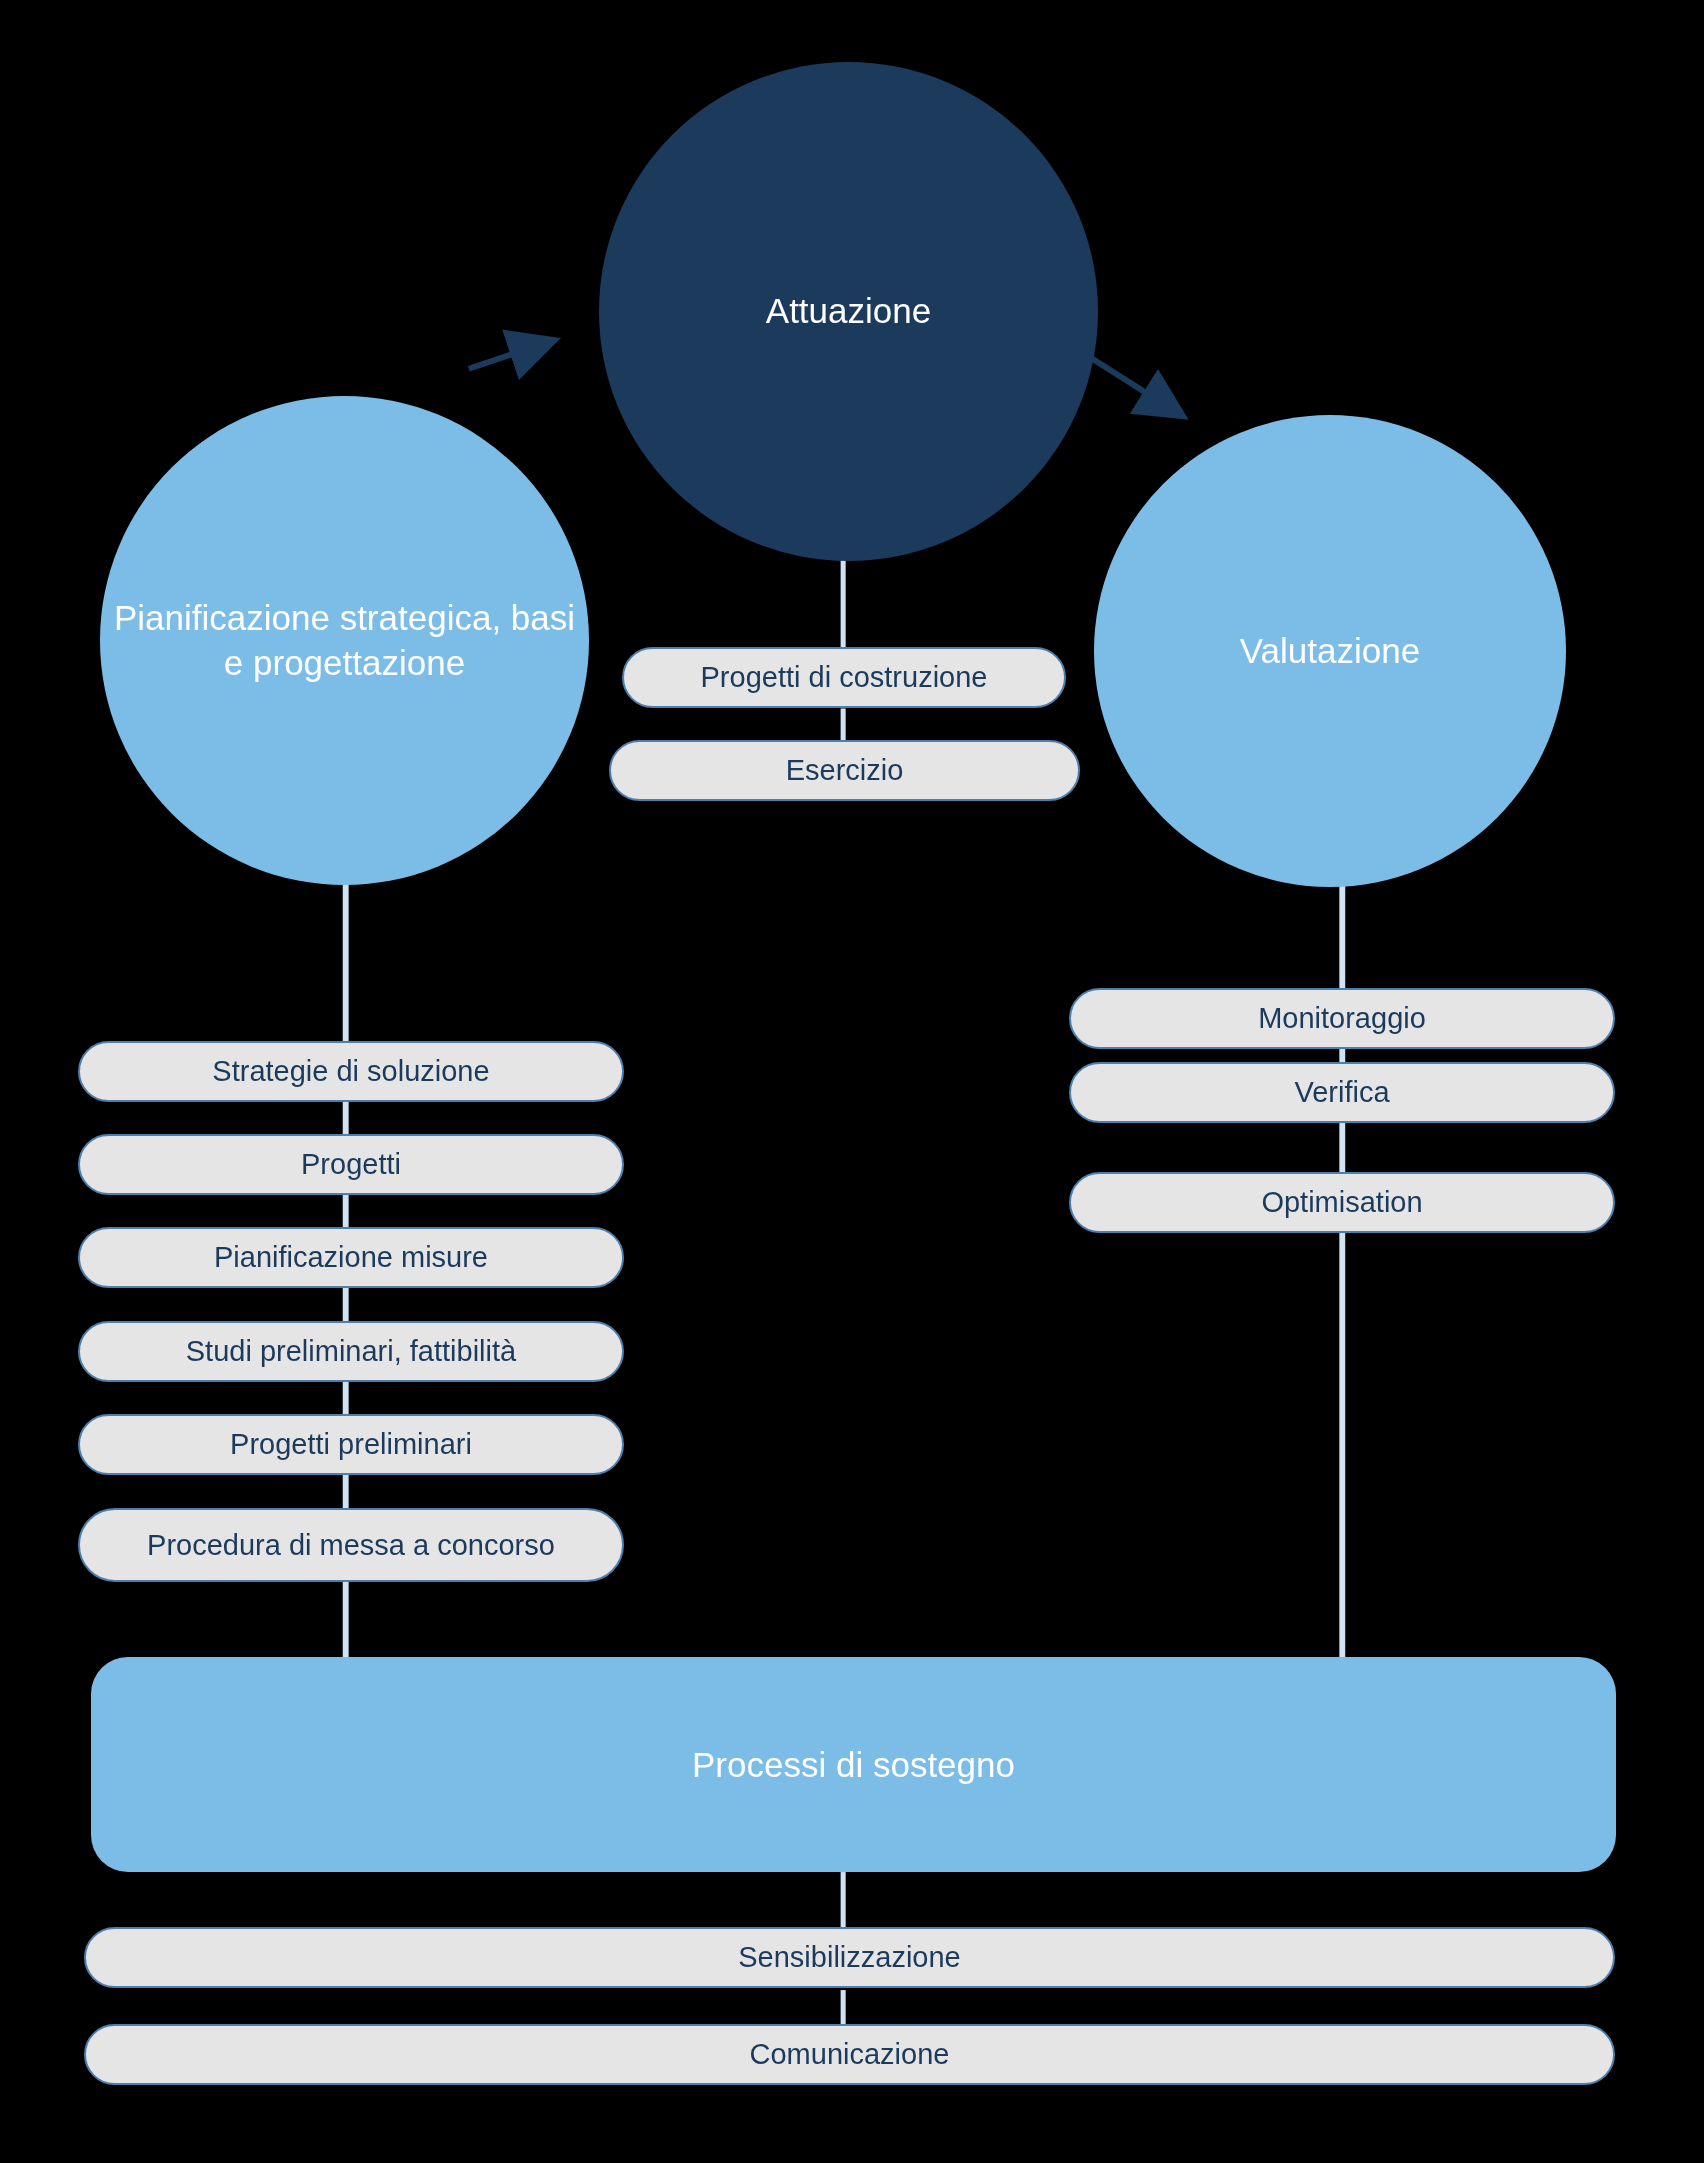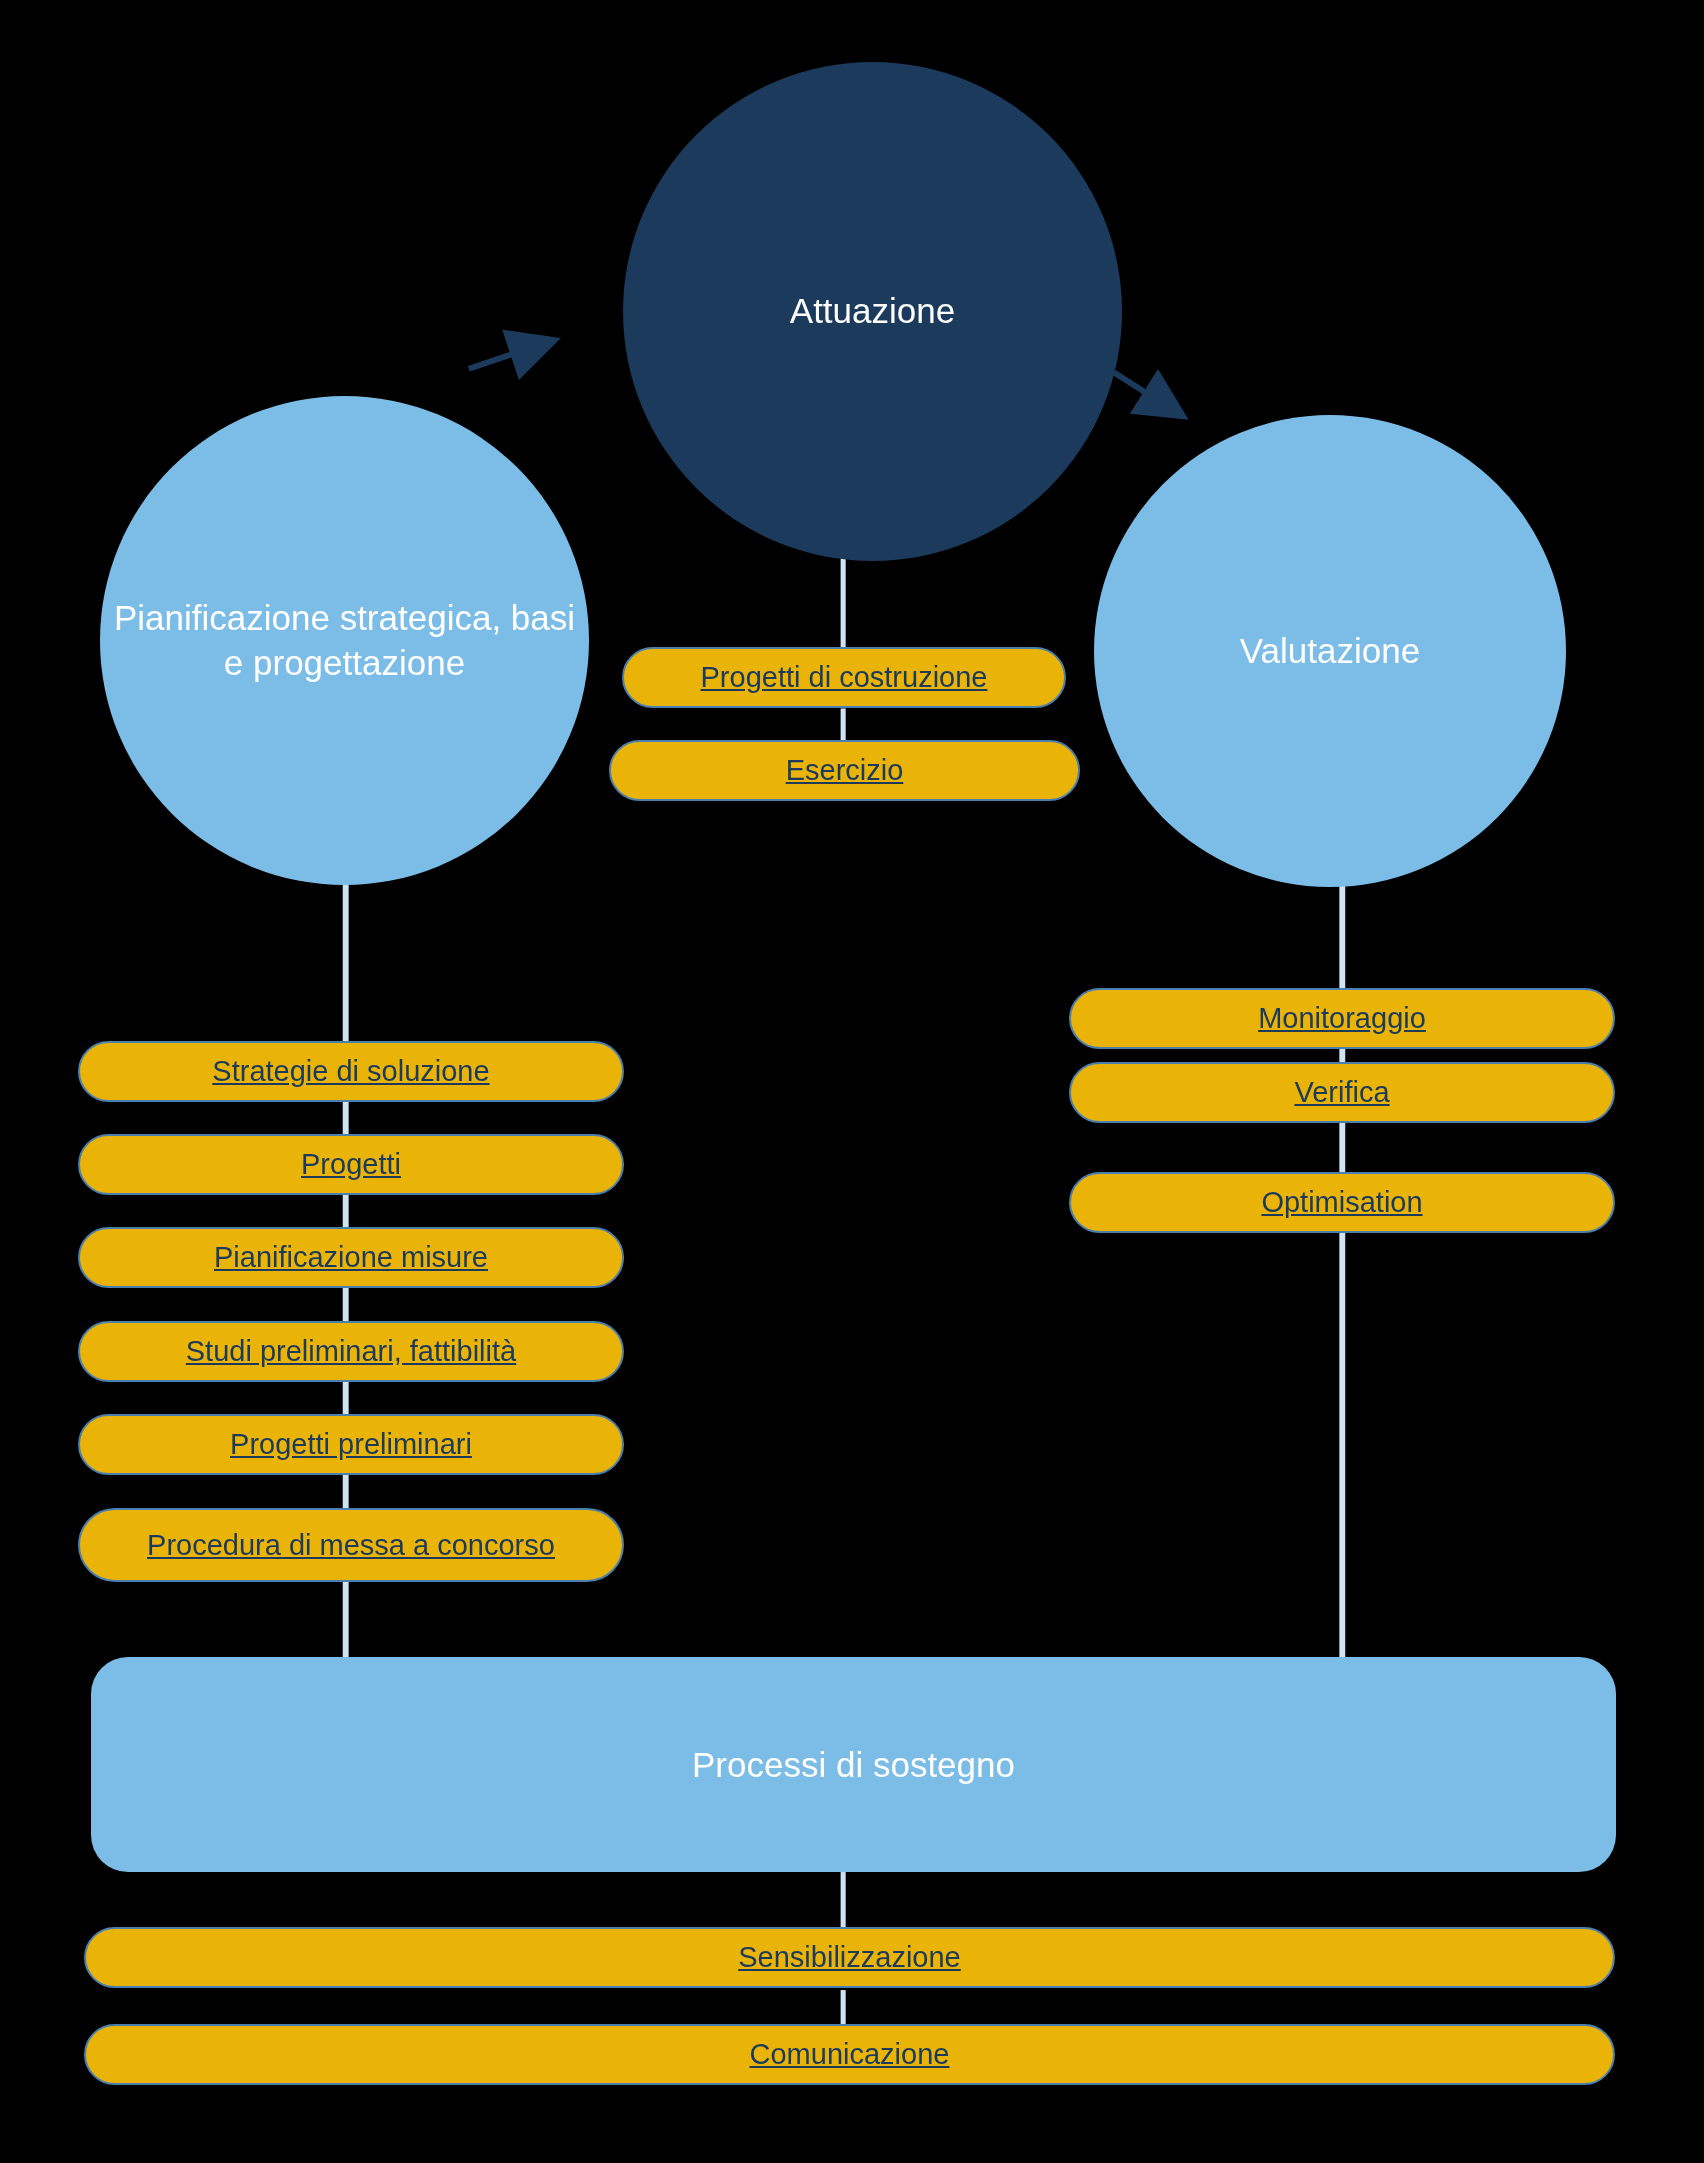--- a/index.html
+++ b/index.html
@@ -35,30 +35,29 @@
     justify-content: center;
     text-align: center;
     color: #ffffff;
     line-height: 1.28;
   }
   .circle-light { background: #7cbde8; }
   .circle-dark  { background: #1b3a5c; }
 
   .pill {
     position: absolute;
-    background: #eab308;
+    background: #e5e5e5;
     border: 2.5px solid #4a7fae;
     border-radius: 842px;
     display: flex;
     align-items: center;
     justify-content: center;
     text-align: center;
     color: #1b3a5c;
     box-sizing: border-box;
-    text-decoration: underline;
   }
   .band {
     position: absolute;
     background: #7cbde8;
     border-radius: 37px;
     display: flex;
     align-items: center;
     justify-content: center;
     color: #ffffff;
     box-sizing: border-box;
@@ -92,21 +91,21 @@
     <line x1="1592" y1="1045" x2="1592" y2="1975" stroke="#cfe3f2" stroke-width="7"></line>
 
     <line x1="1000" y1="2220" x2="1000" y2="2318" stroke="#cfe3f2" stroke-width="6"></line>
     <line x1="1000" y1="2360" x2="1000" y2="2430" stroke="#cfe3f2" stroke-width="6"></line>
   </svg>
 
   <div class="circle circle-light f-circle-lg" style="left:100px; top:396px; width:489px; height:489px;">
     <span>Pianificazione strategica, basi e progettazione</span>
   </div>
 
-  <div class="circle circle-dark f-circle-md" style="left:623px; top:62px; width:499px; height:499px;align-items:center;">
+  <div class="circle circle-dark f-circle-md" style="left:599px; top:62px; width:499px; height:499px;align-items:center;">
     <span>Attuazione</span>
   </div>
 
   <div class="circle circle-light f-circle-md" style="left:1094px; top:415px; width:472px; height:472px;">
     <span>Valutazione</span>
   </div>
 
   <div class="pill f-pill" style="left:622px; top:647px; width:444px; height:61px;">
     <span>Progetti di costruzione</span>
   </div>

